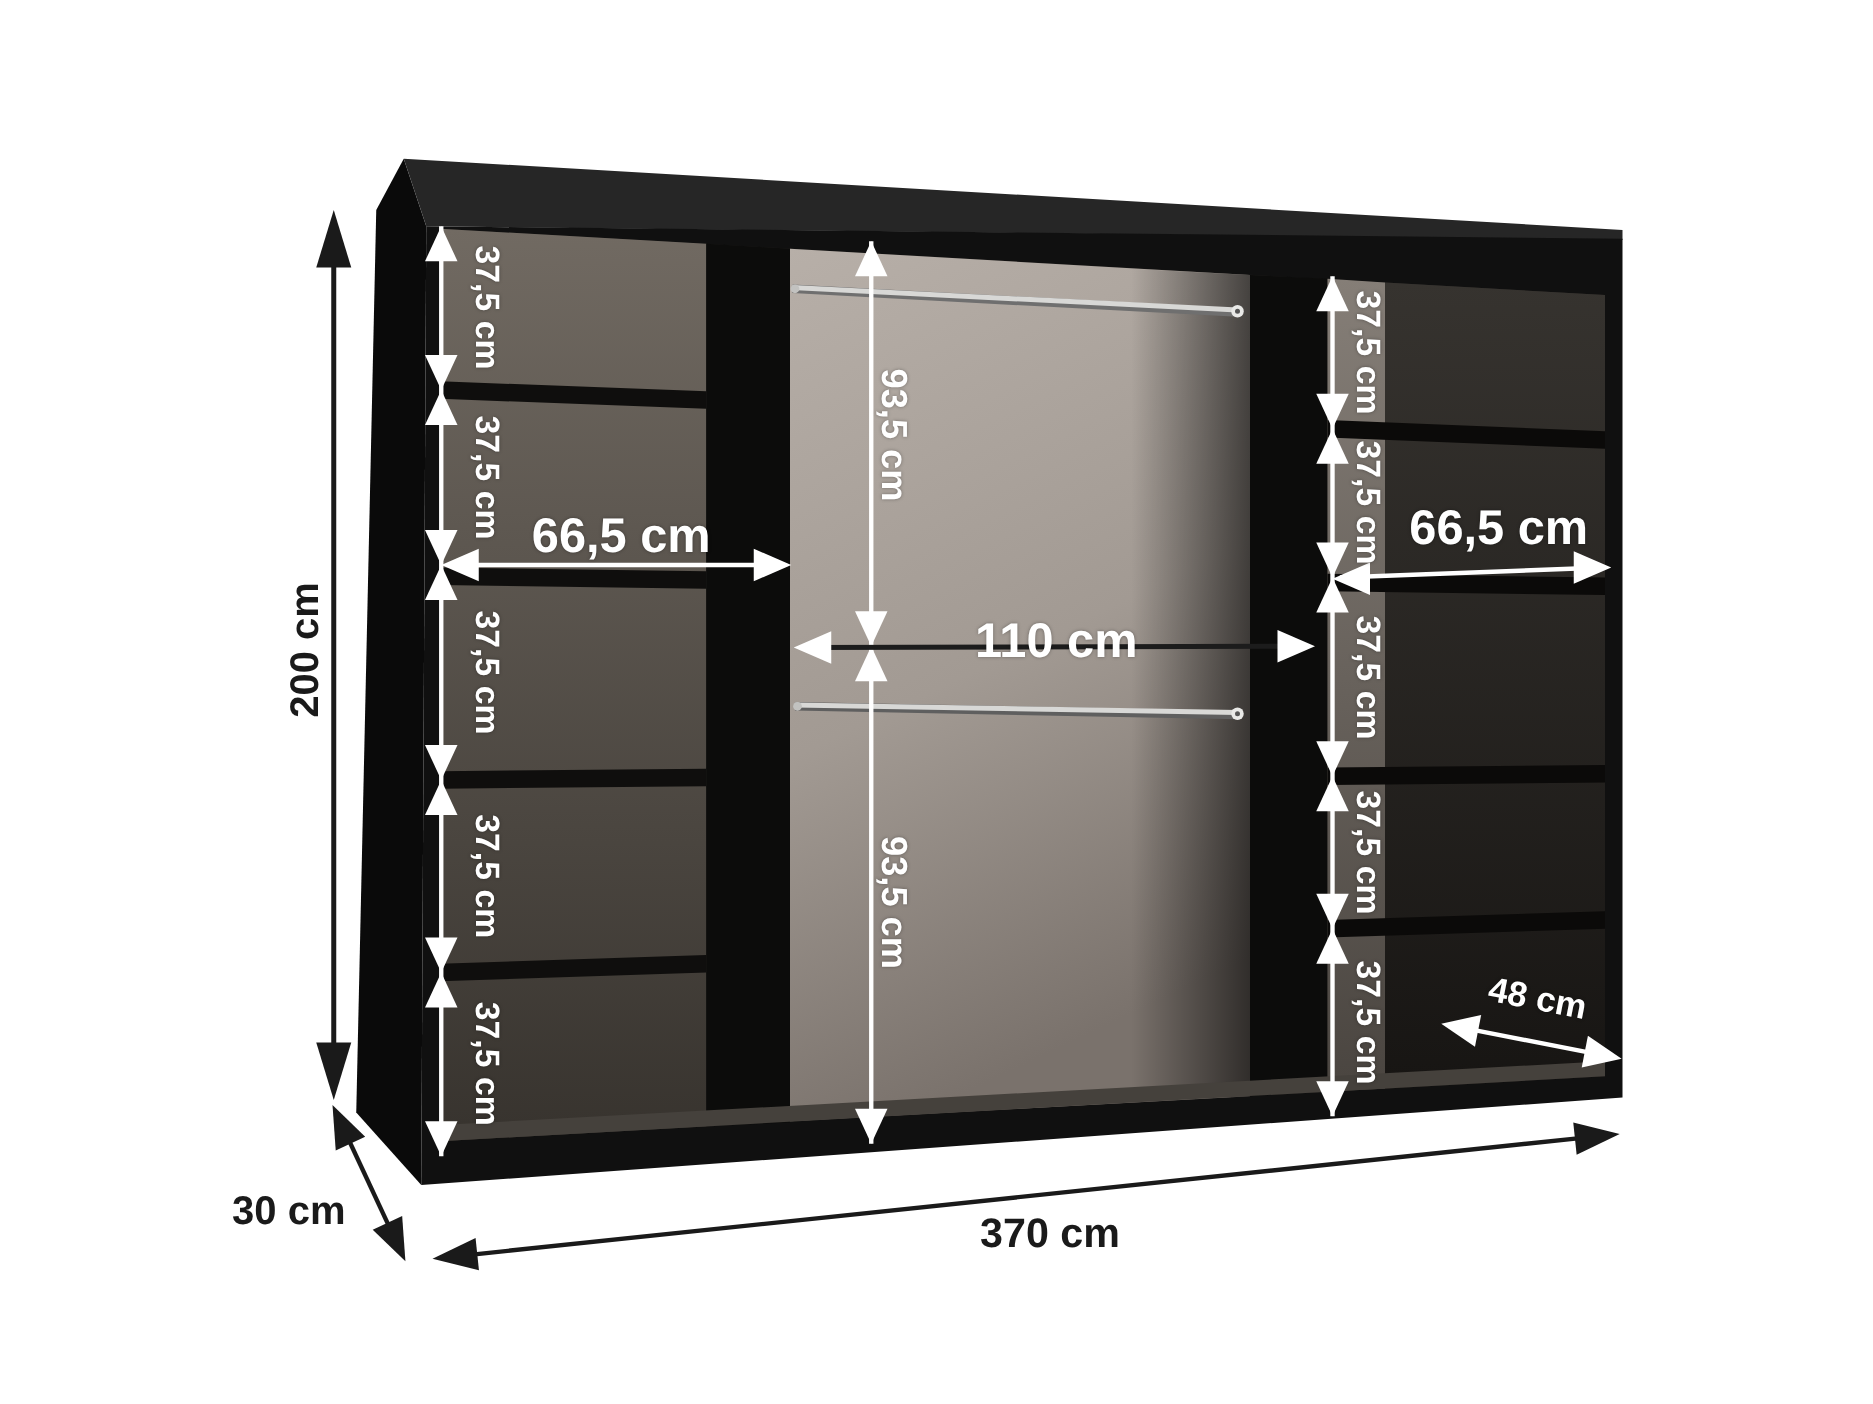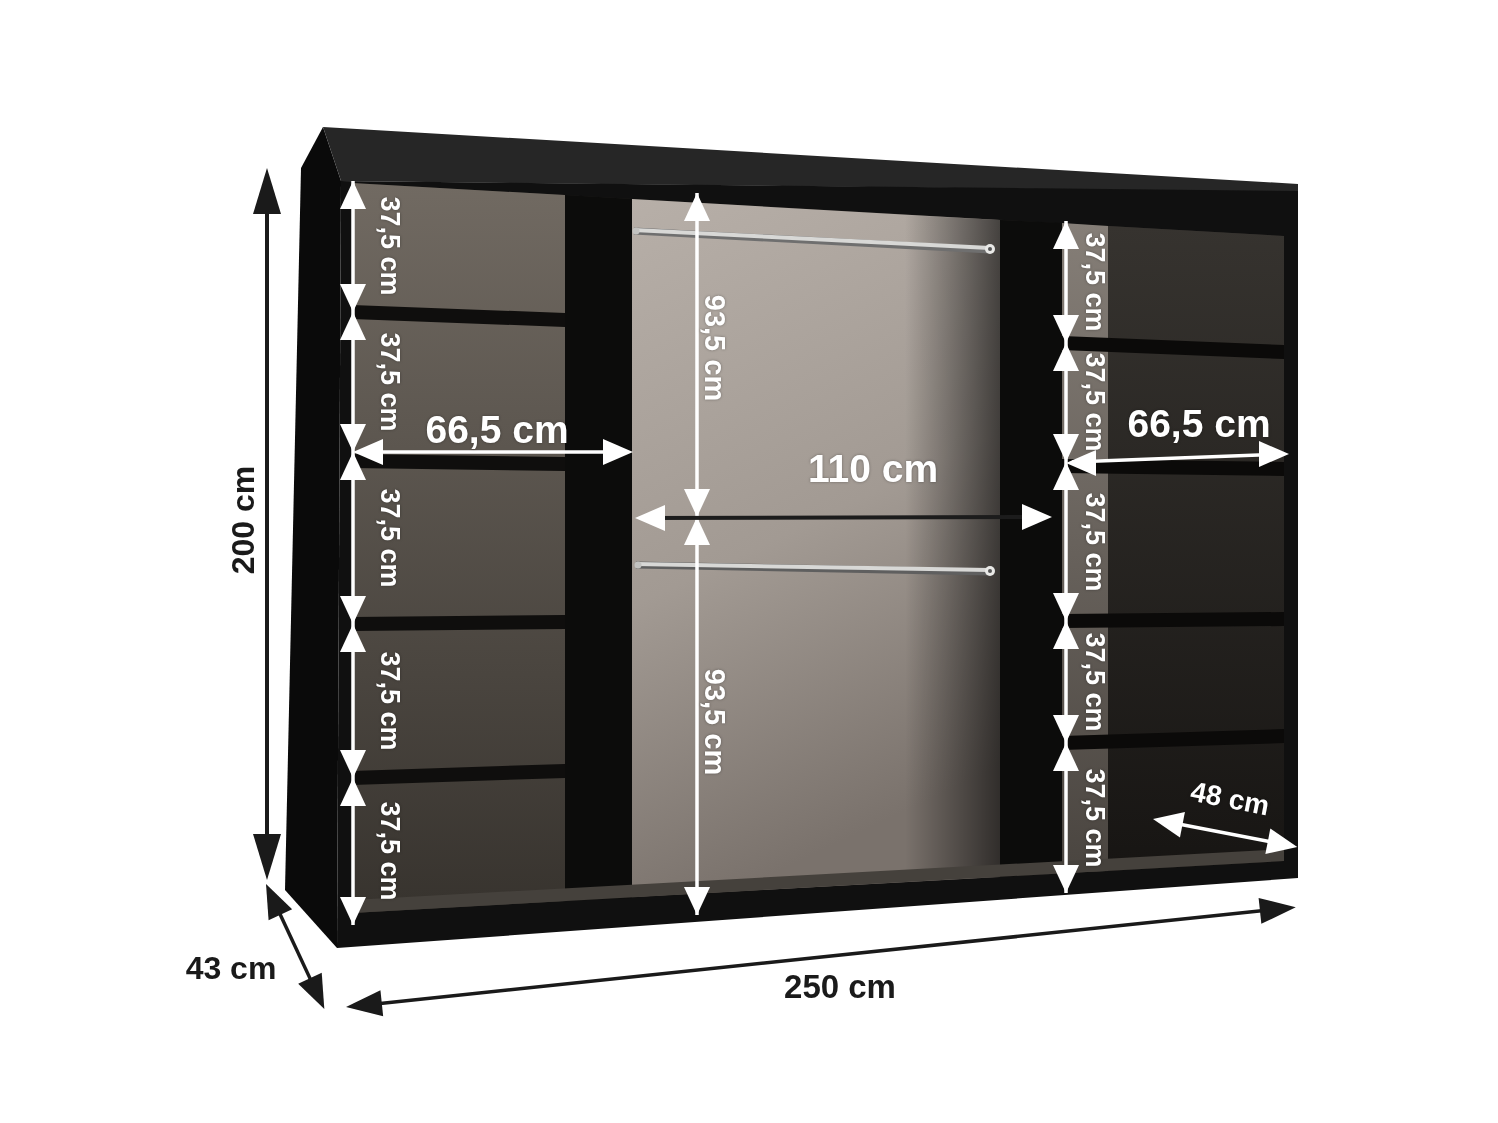--- a/index.html
+++ b/index.html
@@ -179,26 +179,26 @@
 
     <g transform="translate(346,1007) rotate(-6)">
       <line x1="32" y1="0" x2="923" y2="0" stroke="#1a1a1a" stroke-width="3.5"></line>
       <polygon points="0,0 36,-13 36,13"></polygon>
       <polygon points="955,0 919,-13 919,13"></polygon>
     </g>
   </g>
 </svg>
 
 <div class="label lab-black rotm90 fs32" style="left:243px;top:520px;">200 cm</div>
-<div class="label lab-black fs32" style="left:231px;top:968px;">43 cm</div>
-<div class="label lab-black fs33" style="left:840px;top:986px;">250 cm</div>
+<div class="label lab-black fs32" style="left:231px;top:968px;">30 cm</div>
+<div class="label lab-black fs33" style="left:840px;top:986px;">370 cm</div>
 
 <div class="label lab-white fs30" style="left:497px;top:429px;">66,5 cm</div>
 <div class="label lab-white fs30" style="left:1199px;top:423px;">66,5 cm</div>
-<div class="label lab-white fs30" style="left:845px;top:468px;margin-left:28px;">110 cm</div>
+<div class="label lab-white fs30" style="left:845px;top:513px;">110 cm</div>
 
 <div class="label lab-white rot90 fs29" style="left:714px;top:348px;">93,5 cm</div>
 <div class="label lab-white rot90 fs29" style="left:714px;top:722px;">93,5 cm</div>
 
 <div class="label lab-white rot11 fs28" style="left:1230px;top:799px;">48 cm</div>
 
 <div class="label lab-white rot90 fs27" style="left:389px;top:246px;">37,5 cm</div>
 <div class="label lab-white rot90 fs27" style="left:389px;top:382px;">37,5 cm</div>
 <div class="label lab-white rot90 fs27" style="left:389px;top:538px;">37,5 cm</div>
 <div class="label lab-white rot90 fs27" style="left:389px;top:701px;">37,5 cm</div>

